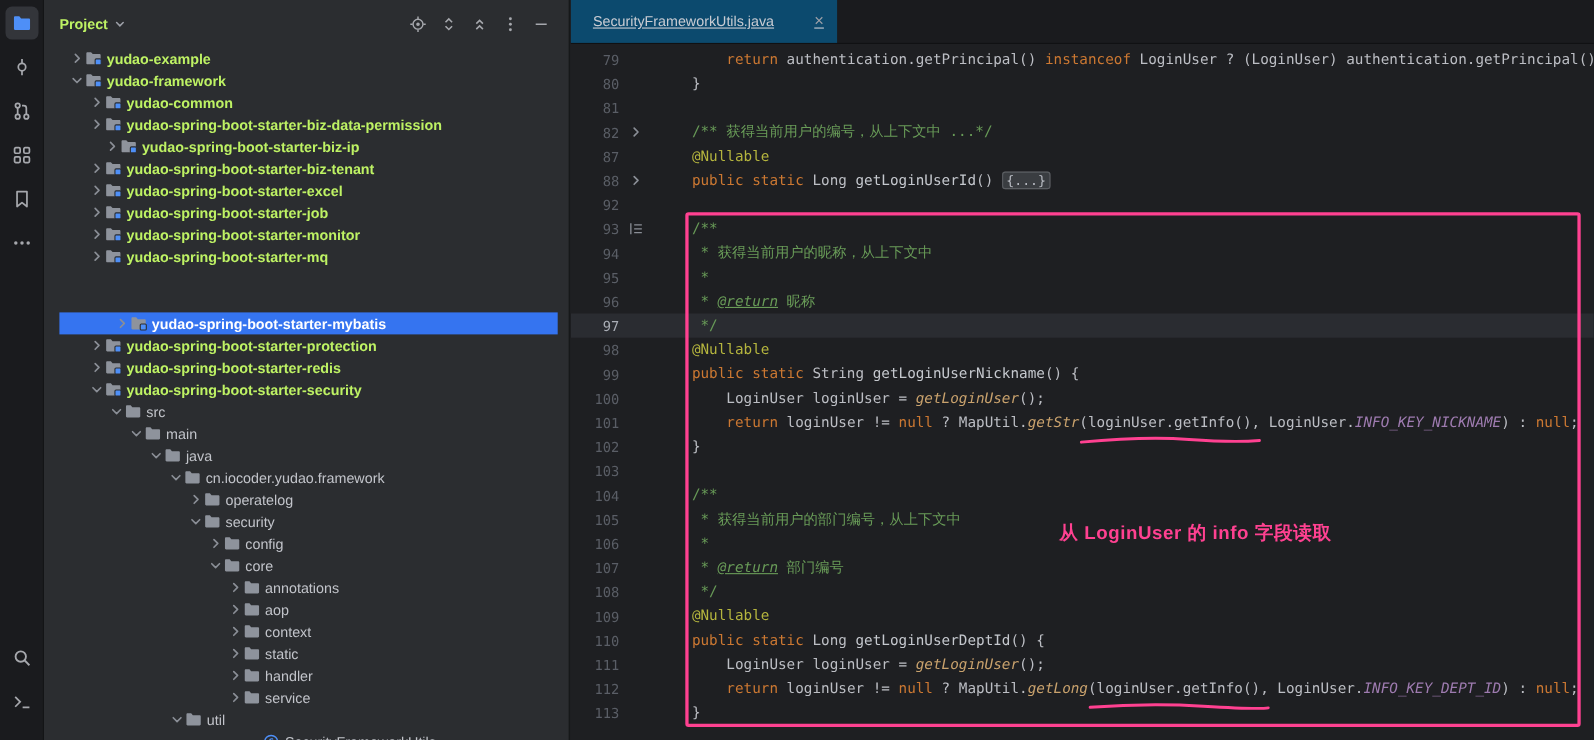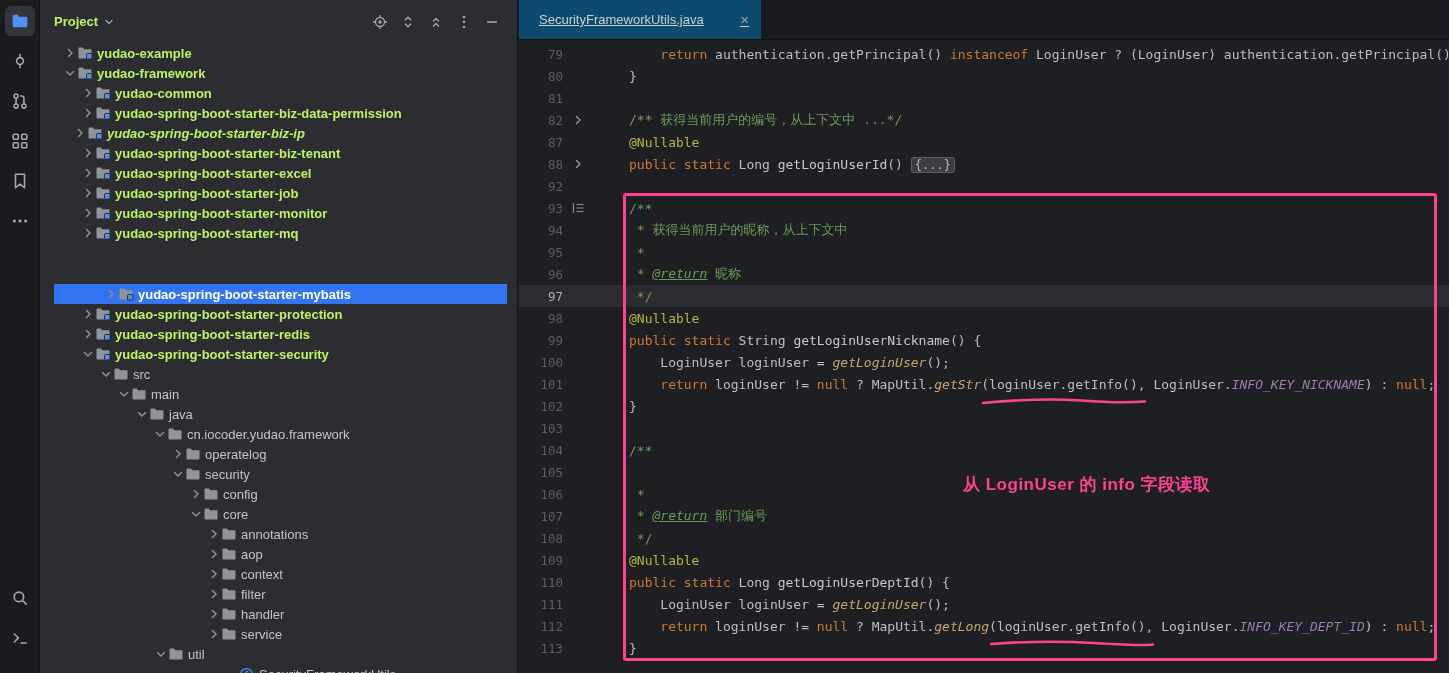--- a/index.html
+++ b/index.html
@@ -231,21 +231,21 @@
             </svg>
           </span>
           <span class="tree-ic">
             <svg width="16" height="16" viewBox="0 0 16 16">
               <path d="M1.5 3.5c0-.55.45-1 1-1h3.3l1.5 1.7h6.2c.55 0 1 .45 1 1v7.3c0 .55-.45 1-1 1h-11c-.55 0-1-.45-1-1z" fill="#8e939c"></path>
               <rect x="9.5" y="8.5" width="5.5" height="5.5" rx="1" fill="#4e8ff7" stroke="#2b2d30"></rect>
             </svg>
           </span>
           <span class="tree-label bold">yudao-spring-boot-starter-biz-data-permission</span>
         </div>
-        <div class="tree-row" style="padding-left: 33px; font-style: italic;">
+        <div class="tree-row" style="padding-left: 55px;">
           <span class="chev">
             <svg width="12" height="12" viewBox="0 0 12 12">
               <path d="M4.5 2.5L8 6l-3.5 3.5" fill="none" stroke="#8a8e96" stroke-width="1.5" stroke-linecap="round" stroke-linejoin="round"></path>
             </svg>
           </span>
           <span class="tree-ic">
             <svg width="16" height="16" viewBox="0 0 16 16">
               <path d="M1.5 3.5c0-.55.45-1 1-1h3.3l1.5 1.7h6.2c.55 0 1 .45 1 1v7.3c0 .55-.45 1-1 1h-11c-.55 0-1-.45-1-1z" fill="#8e939c"></path>
               <rect x="9.5" y="8.5" width="5.5" height="5.5" rx="1" fill="#4e8ff7" stroke="#2b2d30"></rect>
             </svg>
@@ -525,21 +525,21 @@
           <span class="chev">
             <svg width="12" height="12" viewBox="0 0 12 12">
               <path d="M4.5 2.5L8 6l-3.5 3.5" fill="none" stroke="#8a8e96" stroke-width="1.5" stroke-linecap="round" stroke-linejoin="round"></path>
             </svg>
           </span>
           <span class="tree-ic">
             <svg width="16" height="16" viewBox="0 0 16 16">
               <path d="M1.5 3.5c0-.55.45-1 1-1h3.3l1.5 1.7h6.2c.55 0 1 .45 1 1v7.3c0 .55-.45 1-1 1h-11c-.55 0-1-.45-1-1z" fill="#8e939c"></path>
             </svg>
           </span>
-          <span class="tree-label">filter</span>
+          <span class="tree-label">static</span>
         </div>
         <div class="tree-row" style="padding-left: 167px;">
           <span class="chev">
             <svg width="12" height="12" viewBox="0 0 12 12">
               <path d="M4.5 2.5L8 6l-3.5 3.5" fill="none" stroke="#8a8e96" stroke-width="1.5" stroke-linecap="round" stroke-linejoin="round"></path>
             </svg>
           </span>
           <span class="tree-ic">
             <svg width="16" height="16" viewBox="0 0 16 16">
               <path d="M1.5 3.5c0-.55.45-1 1-1h3.3l1.5 1.7h6.2c.55 0 1 .45 1 1v7.3c0 .55-.45 1-1 1h-11c-.55 0-1-.45-1-1z" fill="#8e939c"></path>
@@ -633,21 +633,21 @@
         <div class="code-line"><span class="ln">95</span><span class="gmark"></span><span class="codetxt"><span class="tk-cm"> *</span></span></div>
         <div class="code-line"><span class="ln">96</span><span class="gmark"></span><span class="codetxt"><span class="tk-cm"> * </span><span class="tk-tag">@return</span><span class="tk-cm"> 昵称</span></span></div>
         <div class="code-line current"><span class="ln">97</span><span class="gmark"></span><span class="codetxt"><span class="tk-cm"> */</span></span></div>
         <div class="code-line"><span class="ln">98</span><span class="gmark"></span><span class="codetxt"><span class="tk-ann">@Nullable</span></span></div>
         <div class="code-line"><span class="ln">99</span><span class="gmark"></span><span class="codetxt"><span class="tk-kw">public static </span><span class="tk-p">String </span><span class="tk-decl">getLoginUserNickname</span><span class="tk-p">() {</span></span></div>
         <div class="code-line"><span class="ln">100</span><span class="gmark"></span><span class="codetxt"><span class="tk-p">    LoginUser loginUser = </span><span class="tk-sm">getLoginUser</span><span class="tk-p">();</span></span></div>
         <div class="code-line"><span class="ln">101</span><span class="gmark"></span><span class="codetxt"><span class="tk-p">    </span><span class="tk-kw">return </span><span class="tk-p">loginUser != </span><span class="tk-kw">null</span><span class="tk-p"> ? MapUtil.</span><span class="tk-sm">getStr</span><span class="tk-p">(loginUser.getInfo(), LoginUser.</span><span class="tk-cf">INFO_KEY_NICKNAME</span><span class="tk-p">) : </span><span class="tk-kw">null</span><span class="tk-p">;</span></span></div>
         <div class="code-line"><span class="ln">102</span><span class="gmark"></span><span class="codetxt"><span class="tk-p">}</span></span></div>
         <div class="code-line"><span class="ln">103</span><span class="gmark"></span><span class="codetxt"></span></div>
         <div class="code-line"><span class="ln">104</span><span class="gmark"></span><span class="codetxt"><span class="tk-cm">/**</span></span></div>
-        <div class="code-line"><span class="ln">105</span><span class="gmark"></span></div>
+        <div class="code-line"><span class="ln">105</span><span class="gmark"></span><span class="codetxt"><span class="tk-cm"> * 获得当前用户的部门编号，从上下文中</span></span></div>
         <div class="code-line"><span class="ln">106</span><span class="gmark"></span><span class="codetxt"><span class="tk-cm"> *</span></span></div>
         <div class="code-line"><span class="ln">107</span><span class="gmark"></span><span class="codetxt"><span class="tk-cm"> * </span><span class="tk-tag">@return</span><span class="tk-cm"> 部门编号</span></span></div>
         <div class="code-line"><span class="ln">108</span><span class="gmark"></span><span class="codetxt"><span class="tk-cm"> */</span></span></div>
         <div class="code-line"><span class="ln">109</span><span class="gmark"></span><span class="codetxt"><span class="tk-ann">@Nullable</span></span></div>
         <div class="code-line"><span class="ln">110</span><span class="gmark"></span><span class="codetxt"><span class="tk-kw">public static </span><span class="tk-p">Long </span><span class="tk-decl">getLoginUserDeptId</span><span class="tk-p">() {</span></span></div>
         <div class="code-line"><span class="ln">111</span><span class="gmark"></span><span class="codetxt"><span class="tk-p">    LoginUser loginUser = </span><span class="tk-sm">getLoginUser</span><span class="tk-p">();</span></span></div>
         <div class="code-line"><span class="ln">112</span><span class="gmark"></span><span class="codetxt"><span class="tk-p">    </span><span class="tk-kw">return </span><span class="tk-p">loginUser != </span><span class="tk-kw">null</span><span class="tk-p"> ? MapUtil.</span><span class="tk-sm">getLong</span><span class="tk-p">(loginUser.getInfo(), LoginUser.</span><span class="tk-cf">INFO_KEY_DEPT_ID</span><span class="tk-p">) : </span><span class="tk-kw">null</span><span class="tk-p">;</span></span></div>
         <div class="code-line"><span class="ln">113</span><span class="gmark"></span><span class="codetxt"><span class="tk-p">}</span></span></div>
       </div>
 

